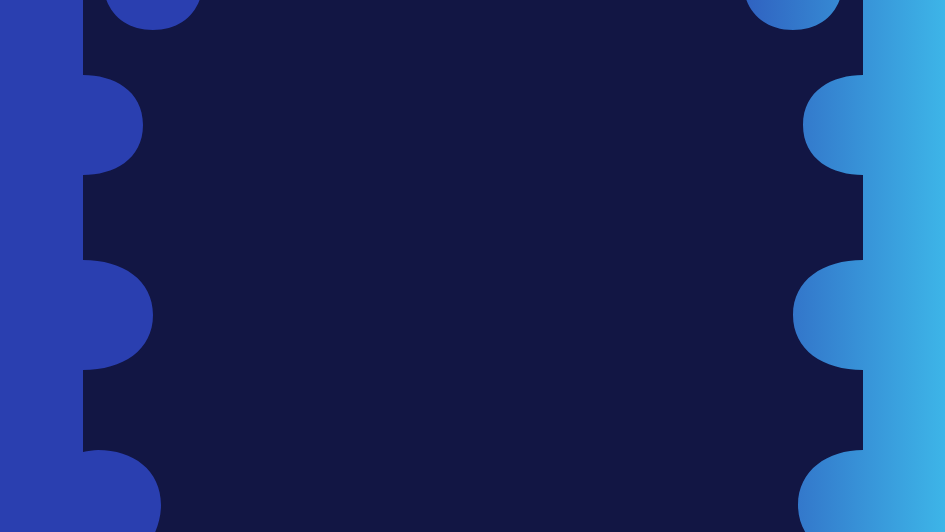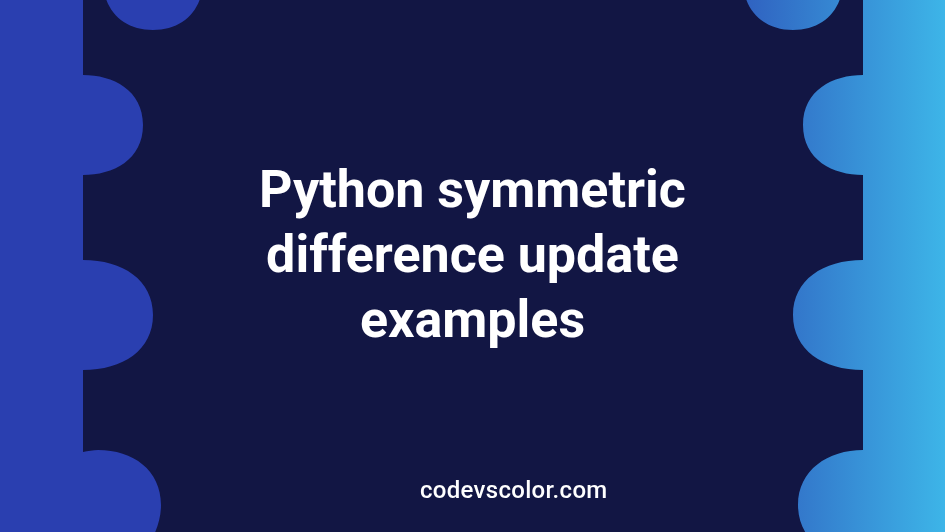--- a/index.html
+++ b/index.html
@@ -80,15 +80,13 @@
       L 0 195
       C 30 195 60 180 60 145
       C 60 110 30 95 0 95
       L 0 0
       L 20 0
       C 20 30 40 50 70 50
       C 100 50 120 30 120 0
       Z
     "></path>
   </svg>
-  <div class="title">Python symmetric difference update examples</div>
-  <div class="site">codevscolor.com</div>
 </div>
 
 </body></html>

